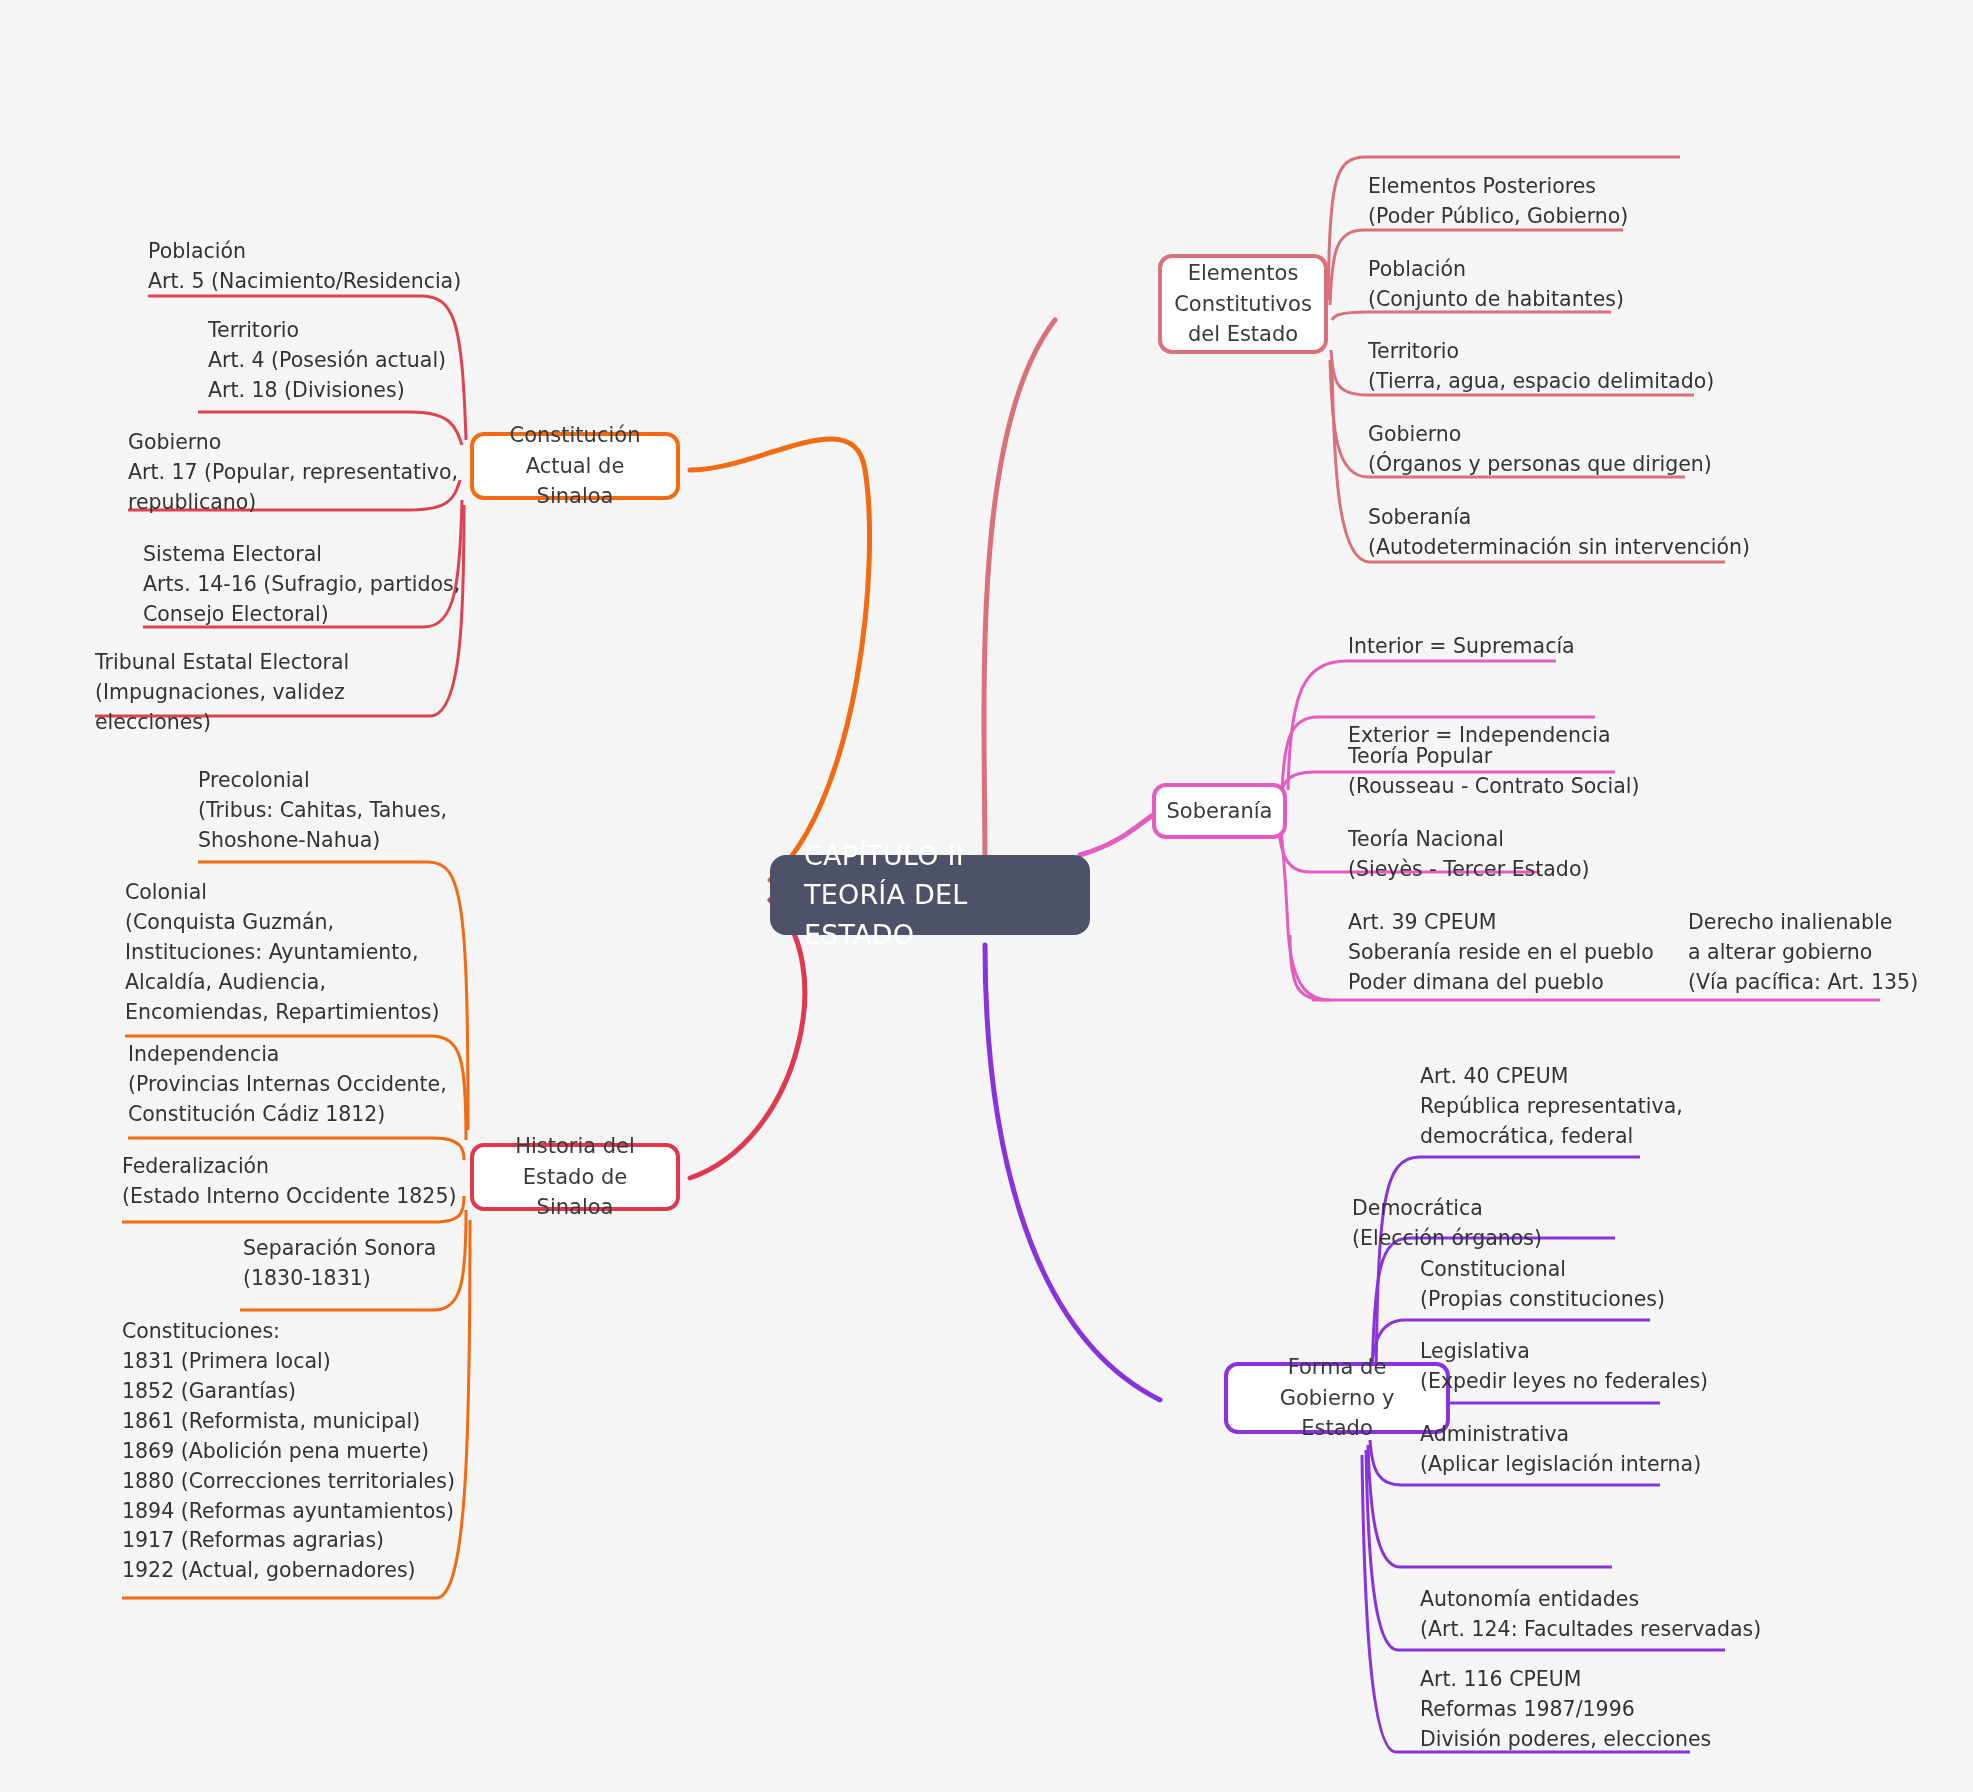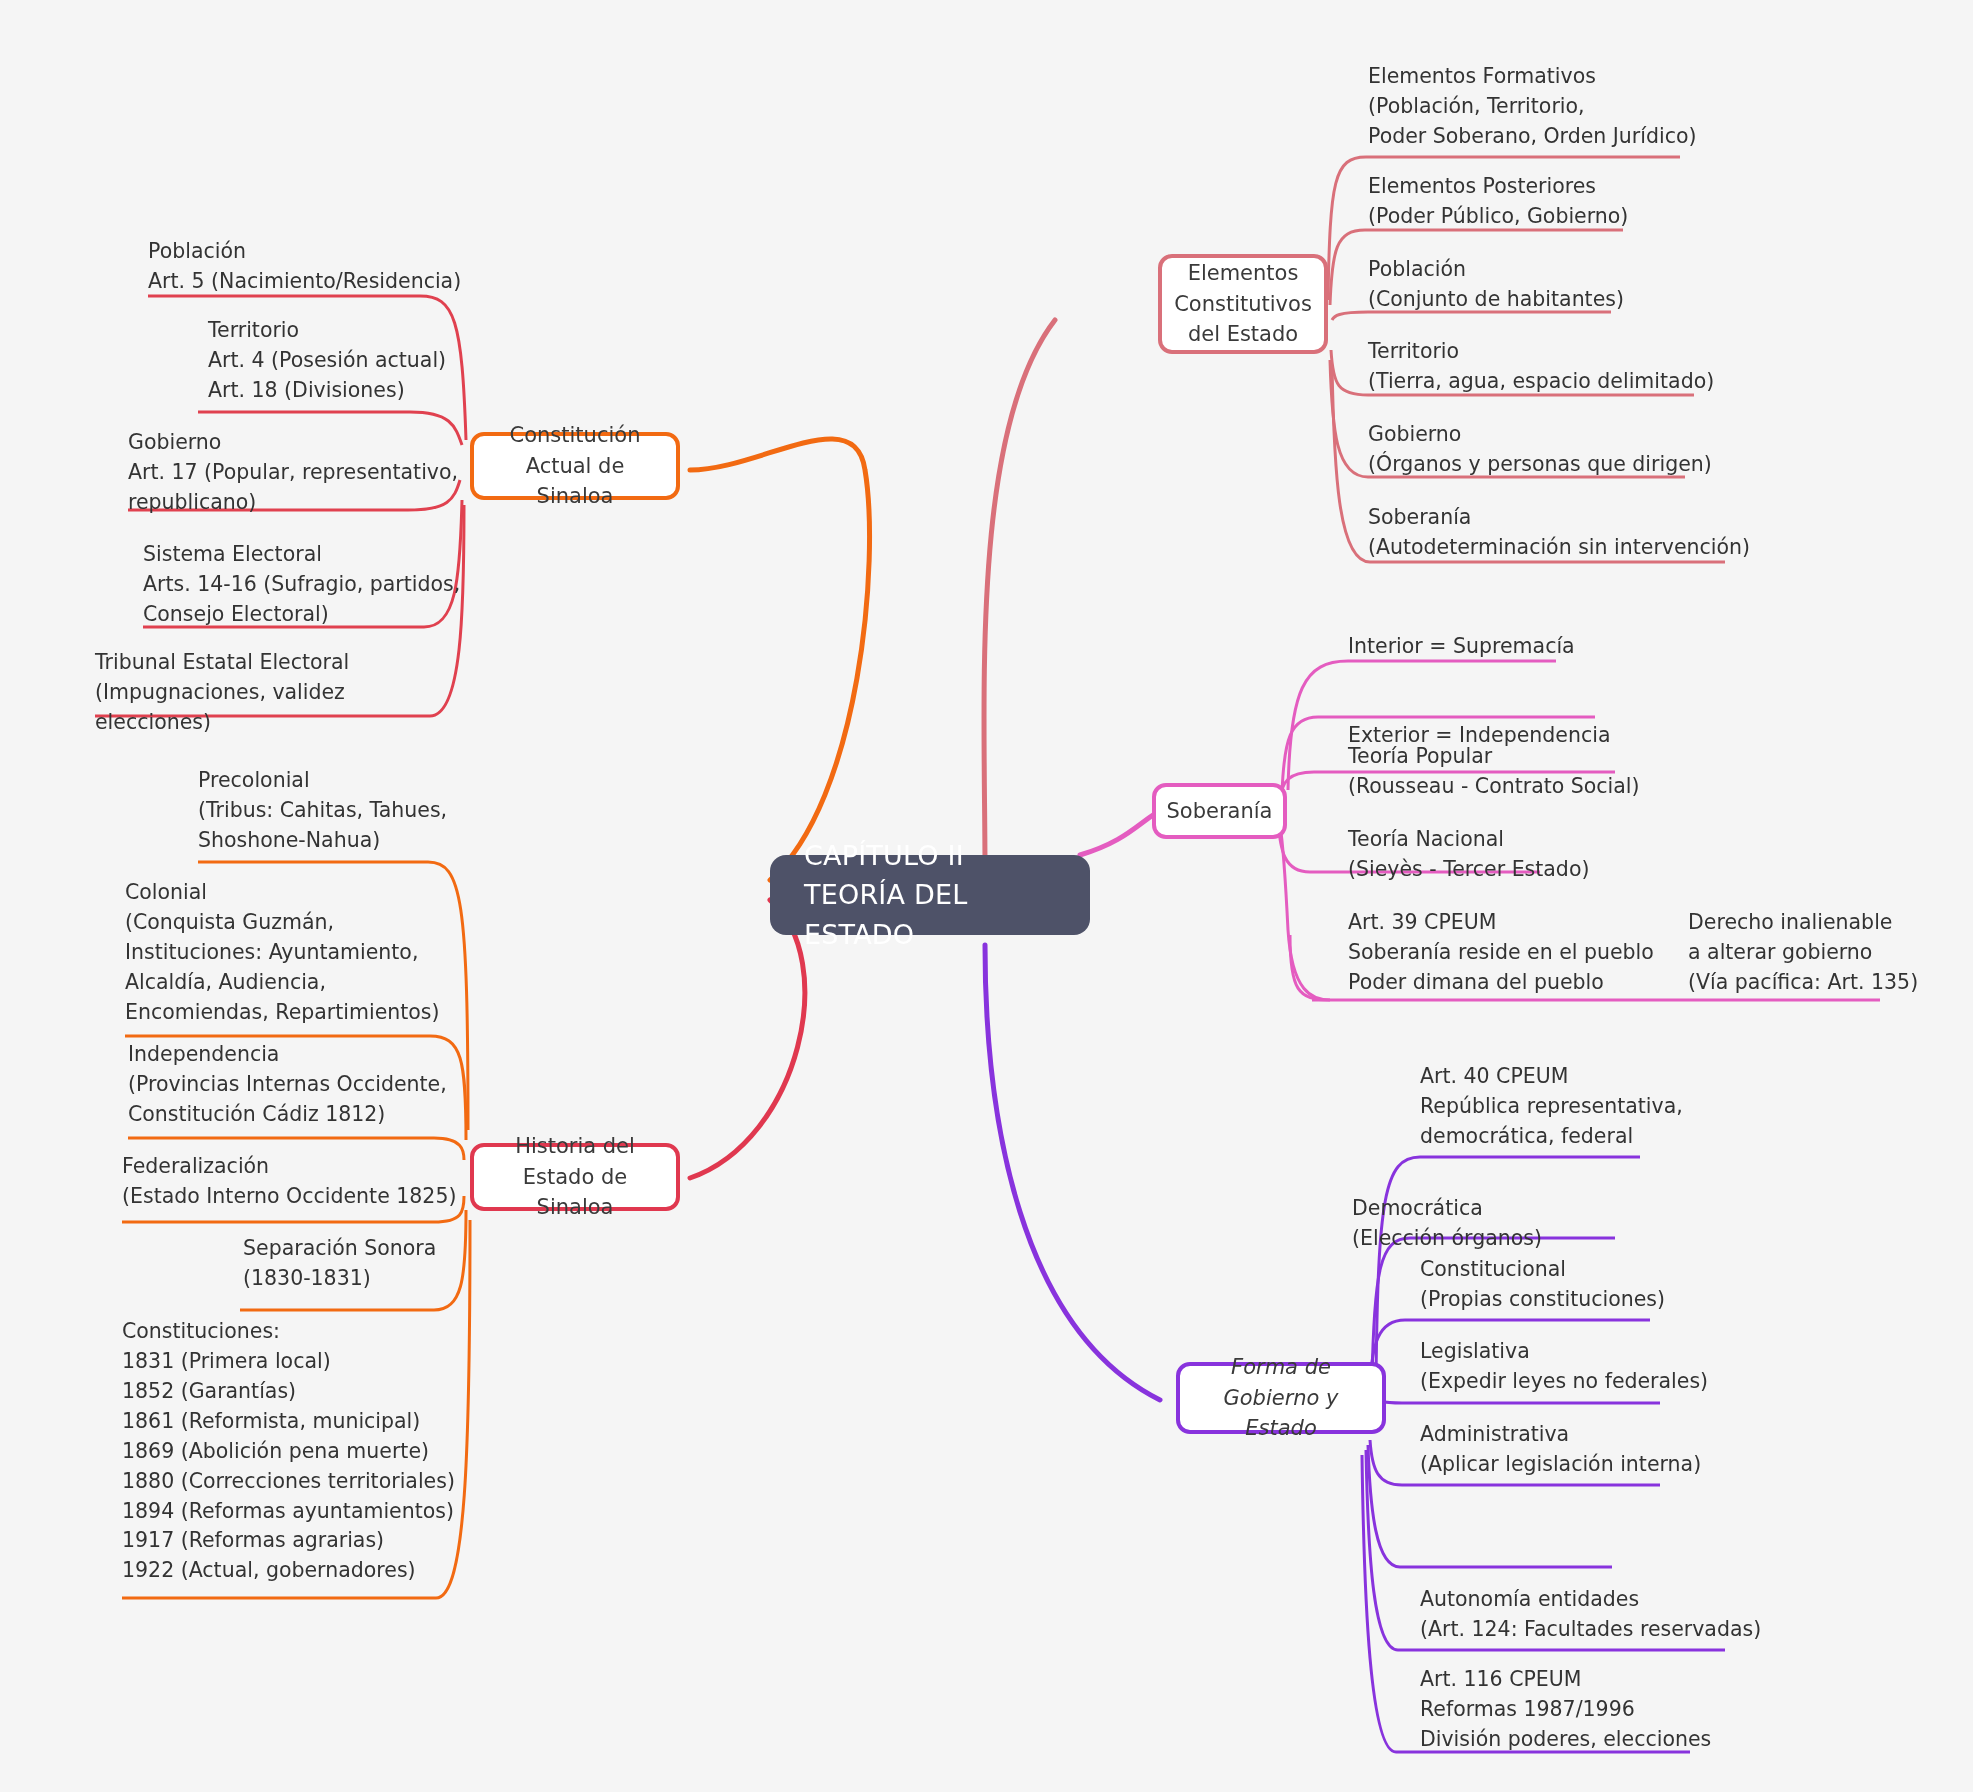--- a/index.html
+++ b/index.html
@@ -141,21 +141,21 @@
   <div class="node" style="left:1158px; top:254px; width:170px; height:100px; border:4px solid #d9707a;">
     <span>Elementos
 Constitutivos
 del Estado</span>
   </div>
 
   <div class="node" style="left:1152px; top:783px; width:135px; height:46px; border:4px solid #e45cc0;">
     <span>Soberanía</span>
   </div>
 
-  <div class="node" style="left:1176px; top:1362px; width:210px; height:72px; border:4px solid #8833dd;font-style:italic;">
+  <div class="node" style="left:1224px; top:1362px; width:226px; height:72px; border:4px solid #8833dd;">
     <span>Forma de
 Gobierno y Estado</span>
   </div>
 
   <div class="leaf left" style="left:148px; top:237px; width:330px;">Población
 Art. 5 (Nacimiento/Residencia)</div>
   <div class="leaf left" style="left:208px; top:316px; width:330px;">Territorio
 Art. 4 (Posesión actual)
 Art. 18 (Divisiones)</div>
   <div class="leaf left" style="left:128px; top:428px; width:340px;">Gobierno
@@ -185,23 +185,20 @@
   <div class="leaf left" style="left:122px; top:1317px; width:340px;">Constituciones:
 1831 (Primera local)
 1852 (Garantías)
 1861 (Reformista, municipal)
 1869 (Abolición pena muerte)
 1880 (Correcciones territoriales)
 1894 (Reformas ayuntamientos)
 1917 (Reformas agrarias)
 1922 (Actual, gobernadores)</div>
 
-  <div class="leaf right" style="left:1368px; top:62px; width:330px;">Elementos Formativos
-(Población, Territorio,
-Poder Soberano, Orden Jurídico)</div>
   <div class="leaf right" style="left:1368px; top:172px; width:330px;">Elementos Posteriores
 (Poder Público, Gobierno)</div>
   <div class="leaf right" style="left:1368px; top:255px; width:330px;">Población
 (Conjunto de habitantes)</div>
   <div class="leaf right" style="left:1368px; top:337px; width:360px;">Territorio
 (Tierra, agua, espacio delimitado)</div>
   <div class="leaf right" style="left:1368px; top:420px; width:360px;">Gobierno
 (Órganos y personas que dirigen)</div>
   <div class="leaf right" style="left:1368px; top:503px; width:390px;">Soberanía
 (Autodeterminación sin intervención)</div>

